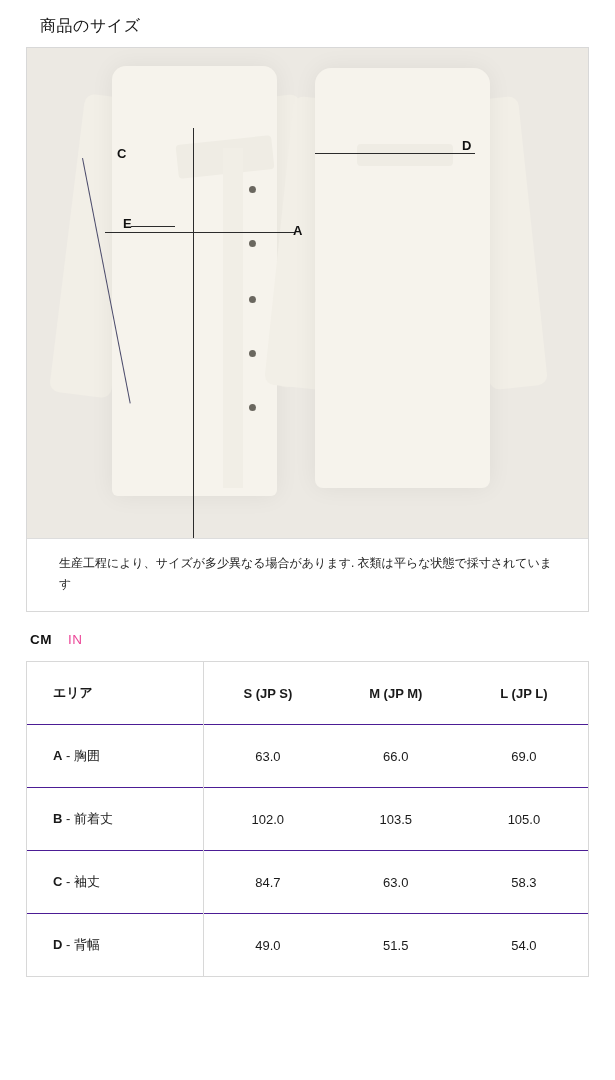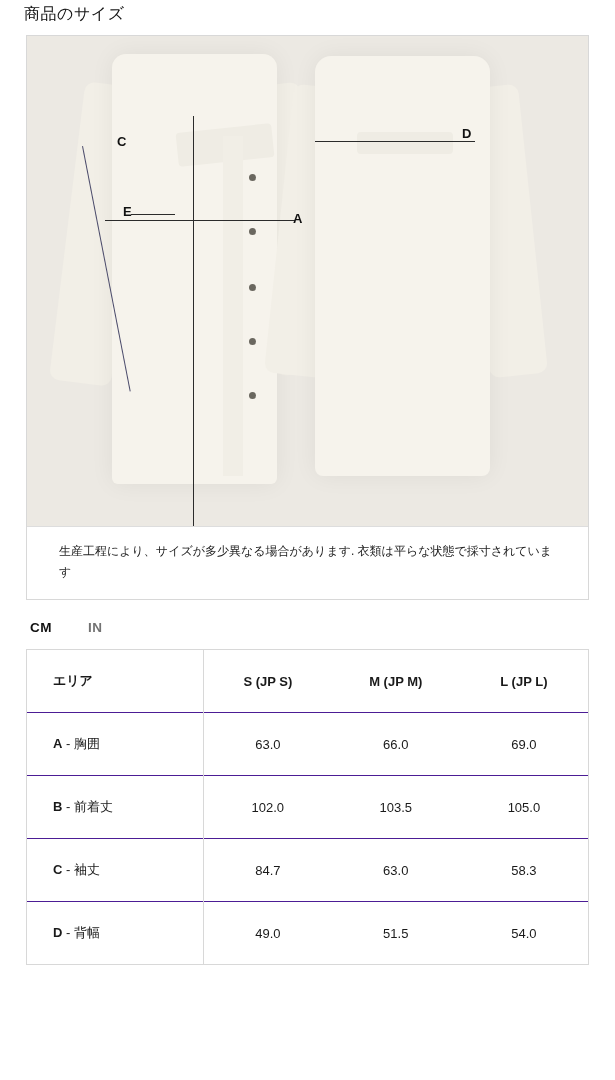--- a/index.html
+++ b/index.html
@@ -17,22 +17,23 @@
   .page {
     width: 615px;
     height: 1080px;
     position: relative;
     box-sizing: border-box;
   }
   .page-title {
     font-size: 16px;
     font-weight: 400;
     color: #111;
-    padding: 4px 0 10px 24px;
+    padding: 16px 0 10px 24px;
     letter-spacing: 0.5px;
+    margin-left: 16px;
   }
   .diagram-card {
     margin: 0 26px 0 26px;
     border: 1px solid #d8d8d8;
     background: #fff;
     box-sizing: border-box;
   }
   .diagram-image {
     position: relative;
     height: 490px;
@@ -145,32 +146,32 @@
   .note {
     border-top: 1px solid #ddd;
     padding: 14px 30px 16px 32px;
     font-size: 12px;
     line-height: 1.75;
     color: #1d1d1d;
   }
   .unit-row {
     padding: 20px 0 14px 30px;
     display: flex;
-    gap: 36px;
+    gap: 16px;
   }
   .unit {
     font-size: 13.5px;
     font-weight: 700;
     color: #111;
     letter-spacing: 0.5px;
     cursor: pointer;
   }
   .unit.inactive {
-    font-weight: 700;
-    color: #737373;
+    font-weight: 400;
+    color: #ec4899;
   }
   .table-card {
     margin: 0 26px;
     border: 1px solid #d8d8d8;
     box-sizing: border-box;
   }
   table.size-table {
     width: 100%;
     border-collapse: collapse;
     table-layout: fixed;

